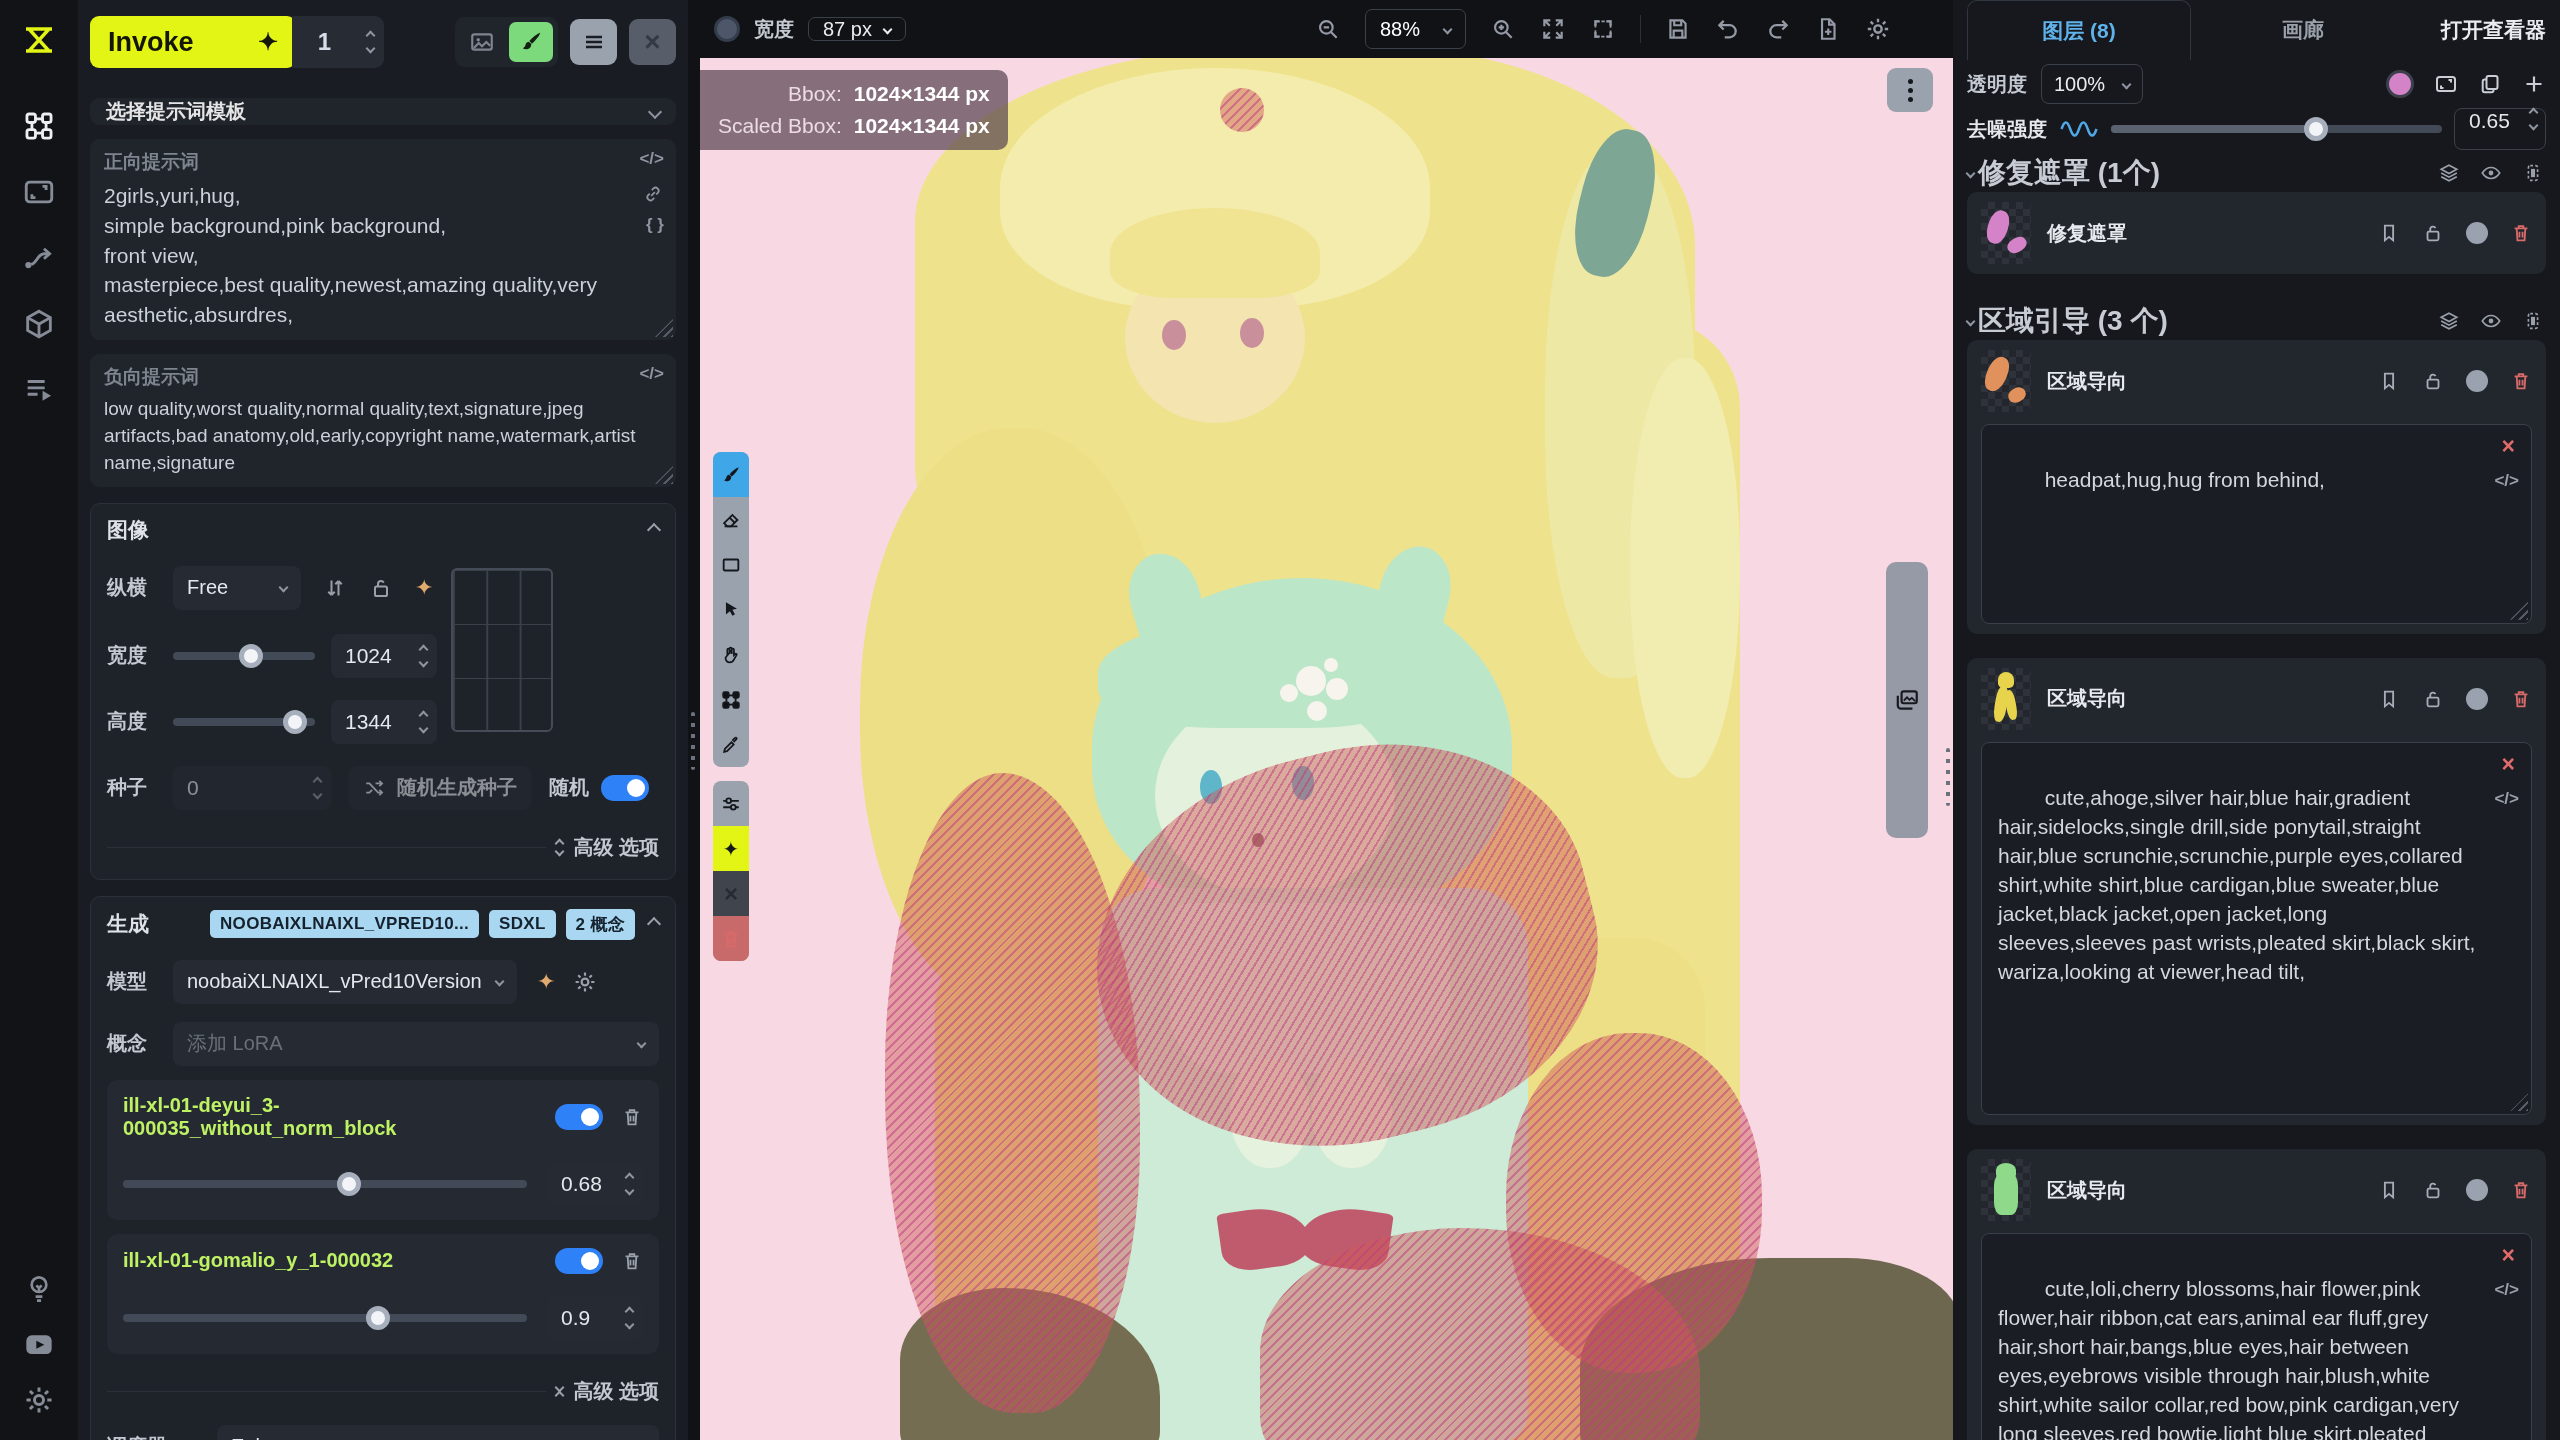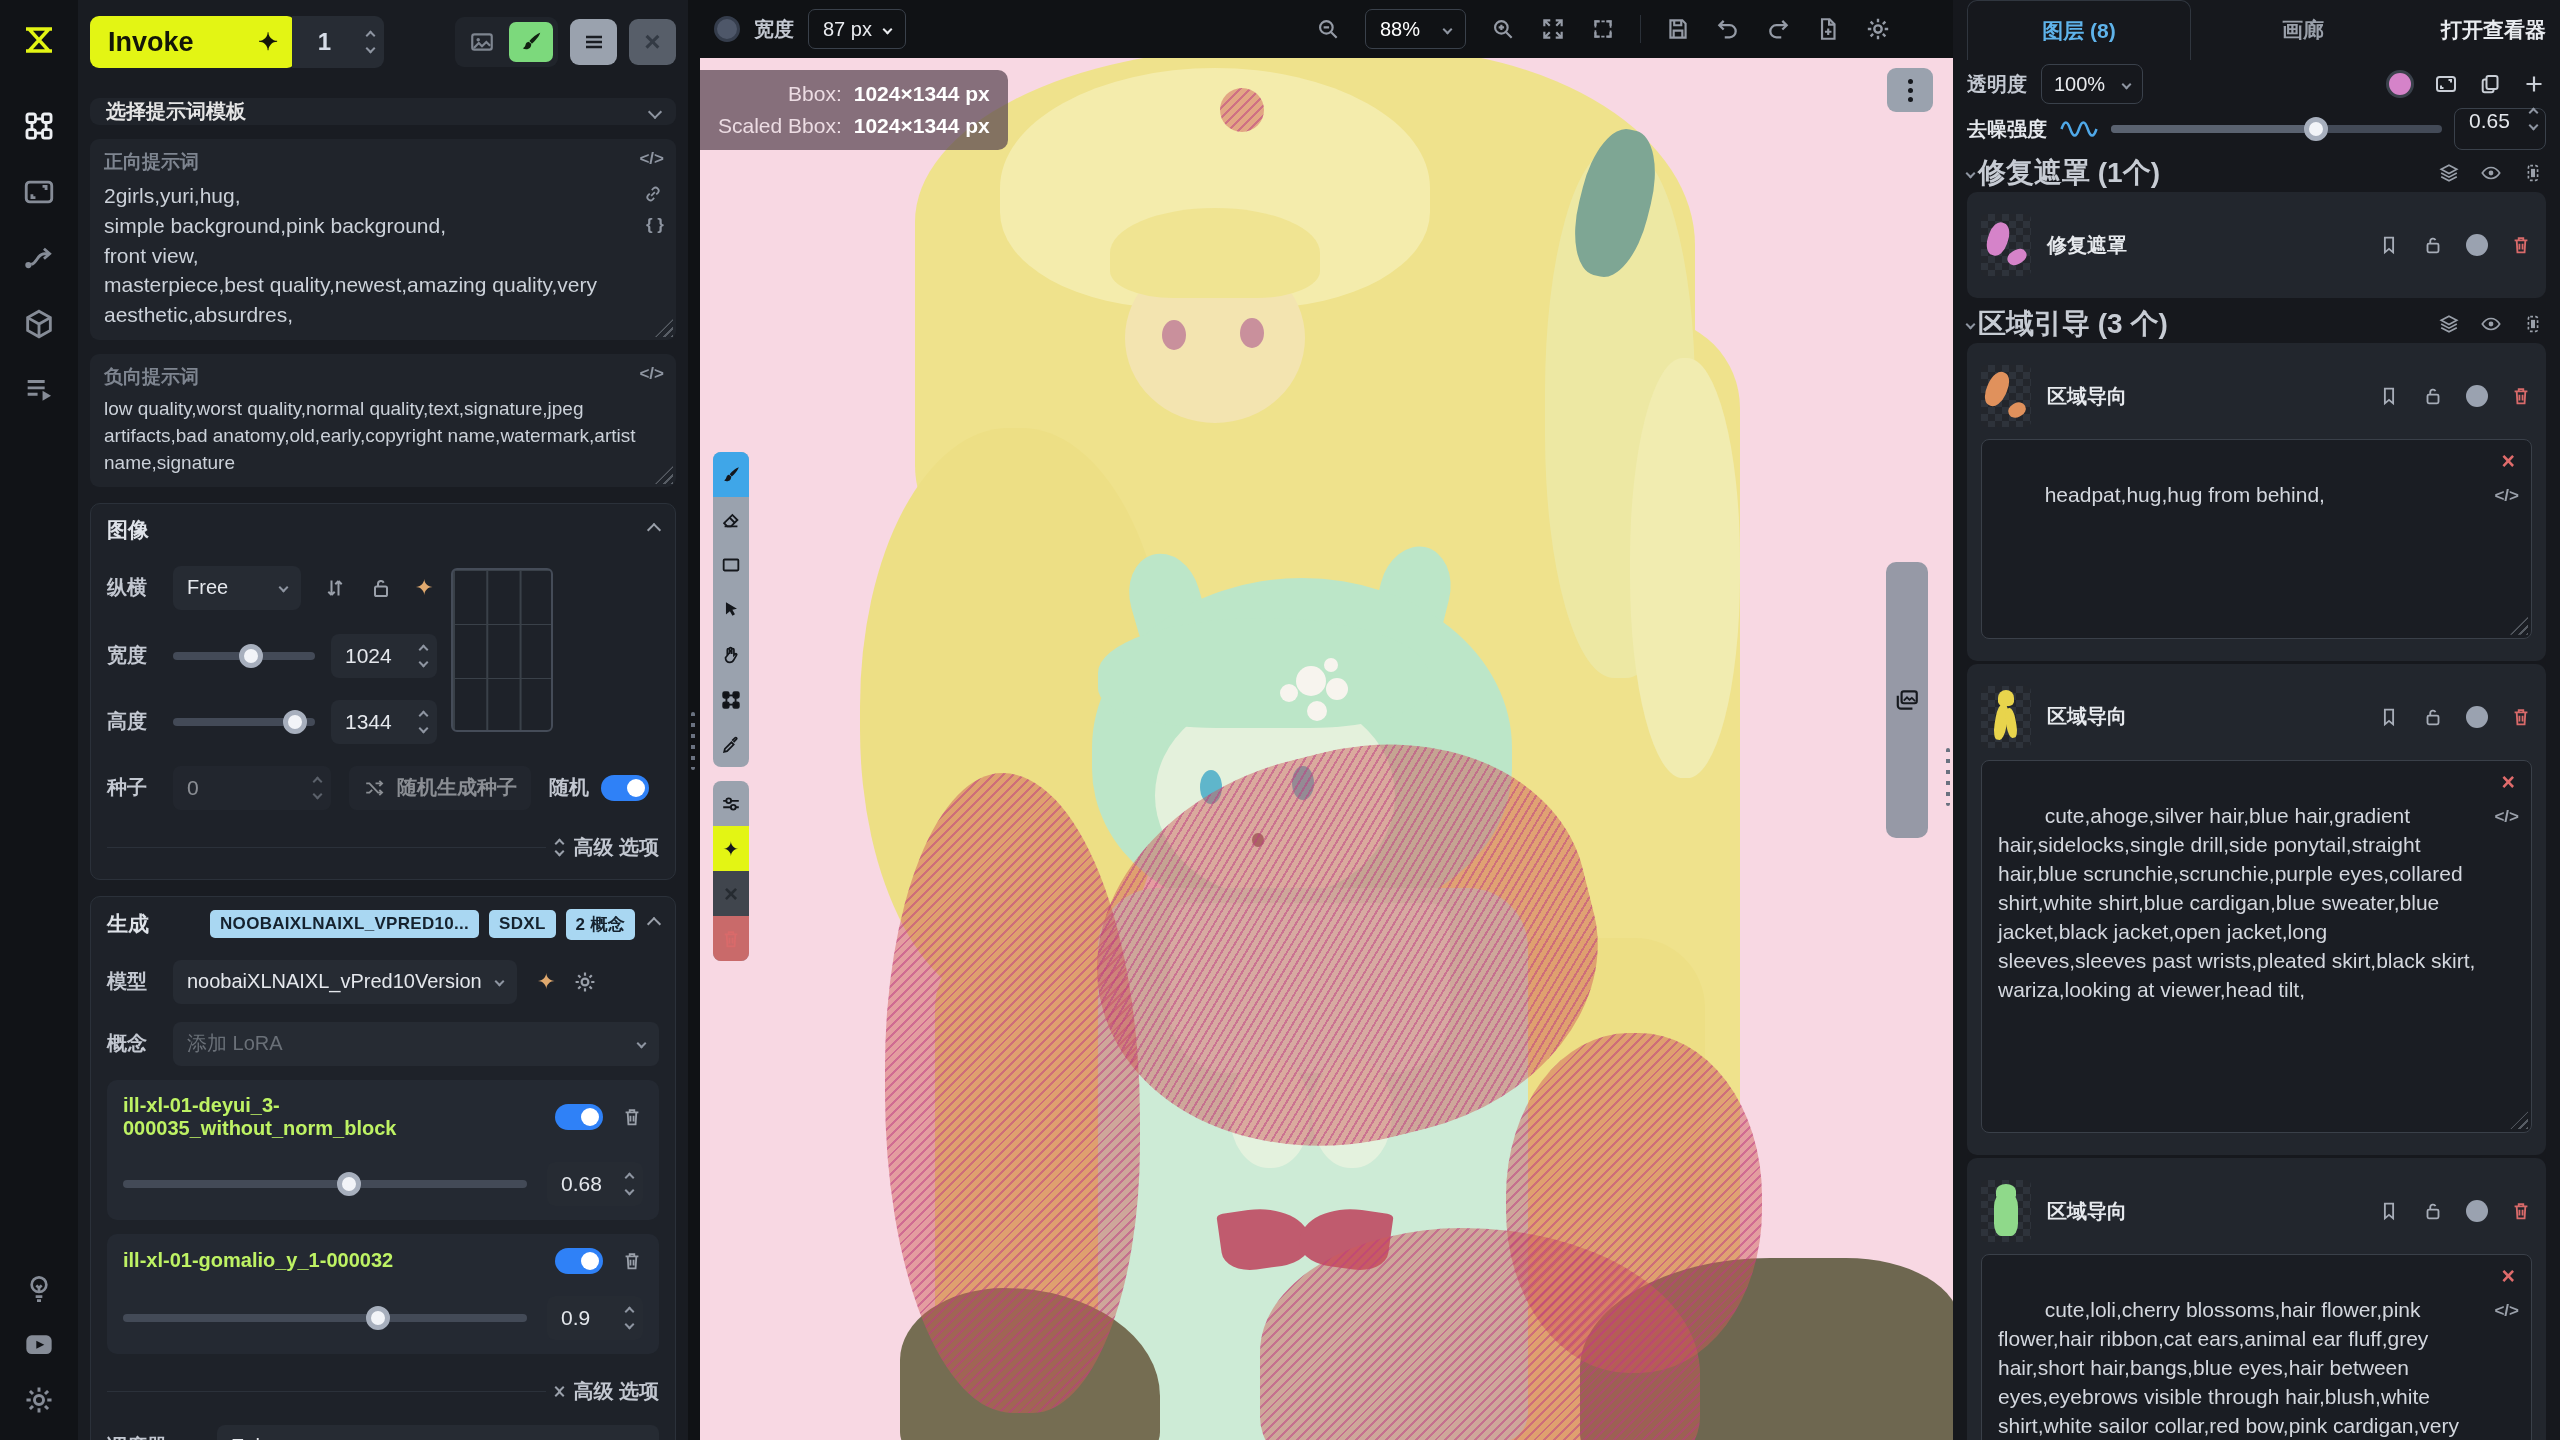--- a/index.html
+++ b/index.html
@@ -69,21 +69,21 @@
   .lora{background:#242932;border-radius:10px;padding:14px 16px;margin-top:14px}
   .lora .t{display:flex;align-items:center;gap:18px}
   .lora .nm{font-size:20px;font-weight:bold;color:#bef264}
   .orange{color:#E0A96E}
   .dim55{opacity:.55}
 
   
   .canvas{position:absolute;left:700px;top:0;width:1253px;height:1440px;background:#F8D8E3}
   .cbar{position:absolute;left:0;top:0;width:100%;height:58px;background:#101215;display:flex;align-items:center;padding:0 62px 0 14px;gap:14px;color:#959BA6}
   .swatch{width:26px;height:26px;border-radius:50%;background:#4E5769;border:3px solid #353D4C;flex:none}
-  .wsel{border:1px solid #3A414B;border-radius:7px;height:40px;display:flex;align-items:center;gap:12px;padding:0 14px;font-size:20px;color:#E9EBEF}
+  .wsel{border:1px solid #3A414B;border-radius:7px;height:24px;display:flex;align-items:center;gap:12px;padding:0 14px;font-size:20px;color:#E9EBEF}
   .cbar .zgrp{margin-left:auto;display:flex;align-items:center;gap:24px}
   .zoombox{border:1px solid #3A414B;border-radius:7px;height:40px;padding:0 14px;display:flex;align-items:center;gap:24px;font-size:20px;color:#fff}
   .vdiv{width:1px;height:28px;background:#2B3139}
   .tooltip{position:absolute;left:0;top:70px;background:rgba(86,67,78,.70);border-radius:0 10px 10px 0;padding:12px 18px;display:grid;grid-template-columns:auto auto;gap:8px 12px;font-size:21px;color:#ECDCE3}
   .tooltip b{color:#FFF;font-weight:bold}
   .tooltip .r{text-align:right}
   .kebab{position:absolute;right:20px;top:68px;width:46px;height:44px;background:#9AA2AE;border-radius:9px;display:flex;flex-direction:column;align-items:center;justify-content:center;gap:4px}
   .kebab i{width:5px;height:5px;border-radius:50%;background:#14171C;display:block}
   .vtool{position:absolute;left:13px;top:452px;width:36px}
   .vgroup{background:#9AA2AE;border-radius:8px;overflow:hidden;display:flex;flex-direction:column}
@@ -112,21 +112,21 @@
   .bsel{border:1px solid #3A414B;border-radius:8px;height:40px;display:flex;align-items:center;gap:18px;padding:0 12px;font-size:20px;color:#E9EBEF}
   .oprow .ric{margin-left:auto;display:flex;align-items:center;gap:20px;color:#C9CED6}
   .pswatch{width:28px;height:28px;border-radius:50%;background:#D583C9;border:3px solid #3A414B}
   .divider{height:1px;background:#262B32;margin-top:4px}
   .dnrow{display:flex;align-items:center;gap:12px;height:62px}
   .dnrow .lbl2{font-weight:bold;color:#E4E7EC}
   .nbox{border:1px solid #3A414B;border-radius:8px;height:42px;display:flex;align-items:flex-start;padding:0 8px 0 14px;font-size:21px;width:92px;flex:none}
   .sect{display:flex;align-items:center;gap:4px;height:44px;color:#C7CCD4;font-weight:bold;font-size:28px;margin-top:4px}
   .sect .chv{color:#8E95A1}
   .sect .icons{margin-left:auto;display:flex;gap:20px;color:#9AA0AA;padding-right:2px}
-  .layer{background:#22262D;border-radius:10px;padding:22px 14px;margin-bottom:3px}
+  .layer{background:#22262D;border-radius:10px;padding:10px 14px;margin-bottom:24px}
   .layer-h{display:flex;align-items:center;gap:16px}
   .thumb{width:50px;height:62px;border-radius:5px;position:relative;overflow:hidden;flex:none;background-color:#23262C;
       background-image:linear-gradient(45deg,#2E333B 25%,transparent 25% 75%,#2E333B 75%),linear-gradient(45deg,#2E333B 25%,transparent 25% 75%,#2E333B 75%);
       background-size:14px 14px;background-position:0 0,7px 7px}
   .lname{font-size:20px;font-weight:bold;color:#E6E9ED}
   .licons{margin-left:auto;display:flex;align-items:center;gap:22px;color:#A7ADB8}
   .dotc{width:22px;height:22px;border-radius:50%;background:#9AA2B0}
   .red{color:#D96A6A}
   .pbox{position:relative;border:1px solid #3A4049;border-radius:8px;background:#1A1D23;margin-top:12px;padding:12px 52px 12px 16px;font-size:21px;line-height:1.38;color:#D3D7DE;white-space:pre-wrap}
   .pbox .px{position:absolute;right:16px;top:10px;color:#E06B6B;font-size:23px;font-weight:bold;line-height:1}

